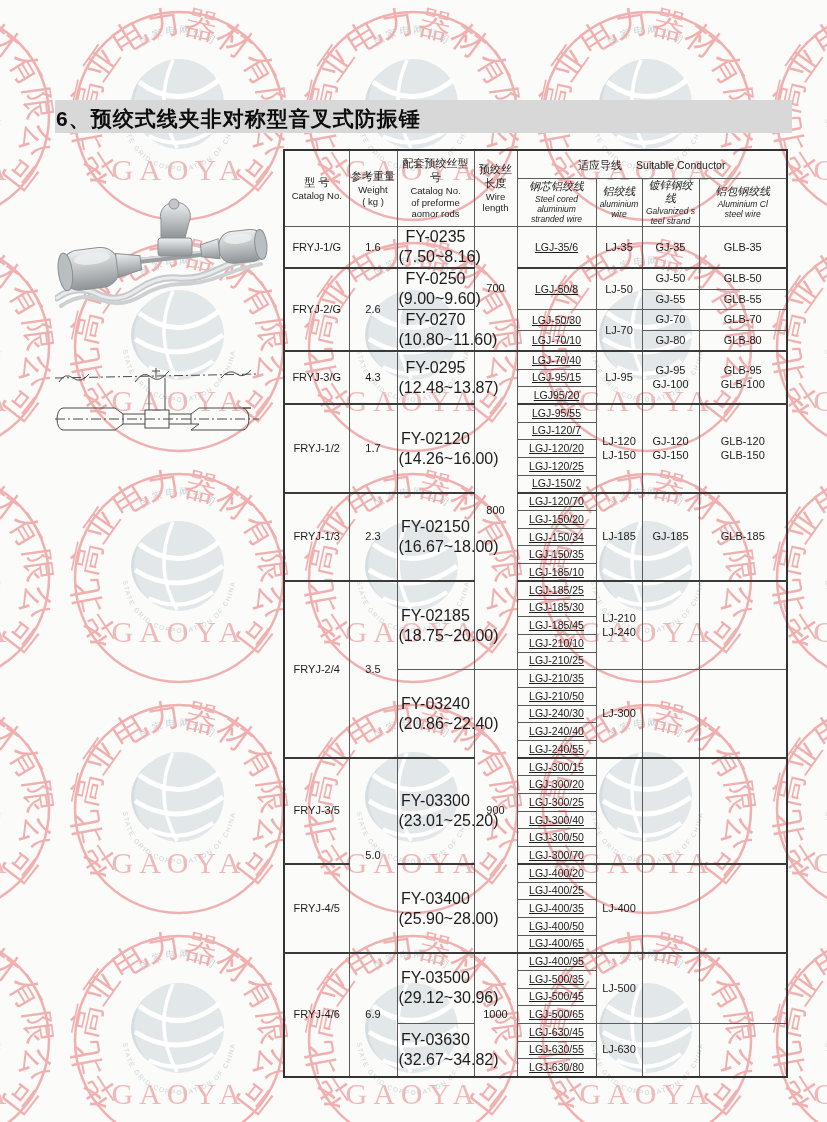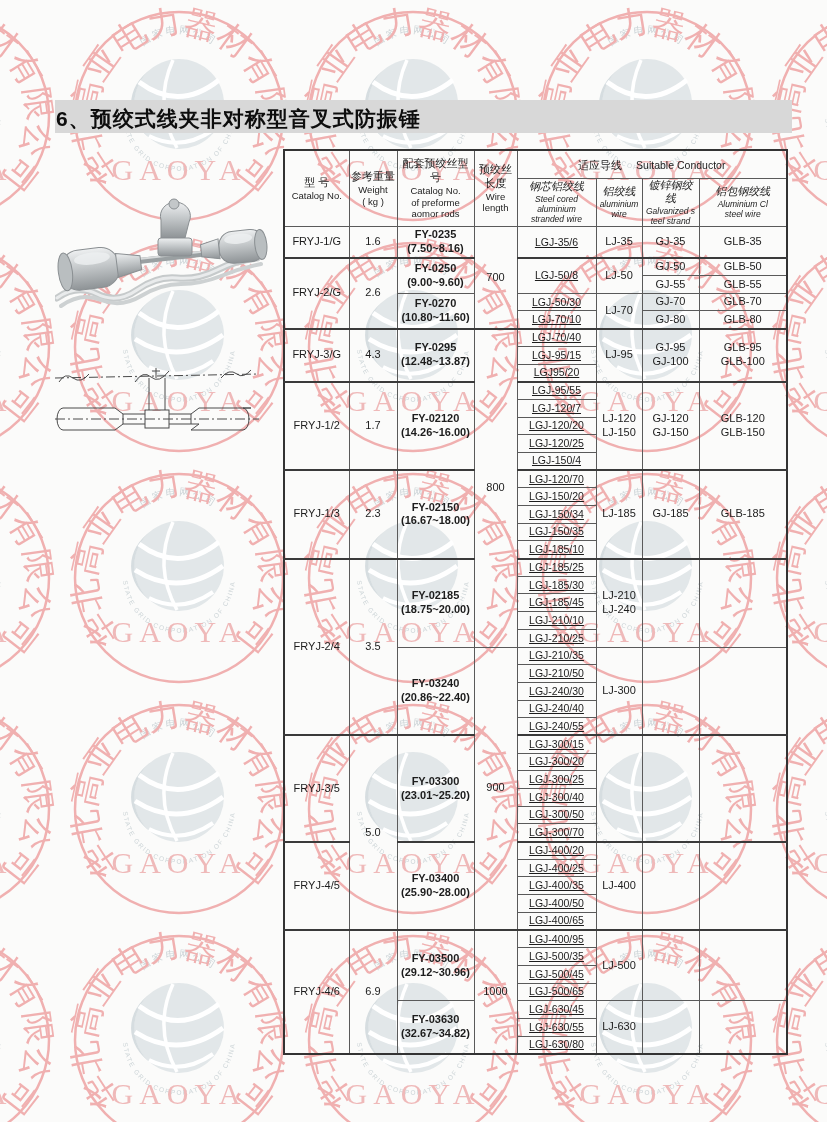--- a/index.html
+++ b/index.html
@@ -19,21 +19,21 @@
   table.spec{position:absolute;left:283px;top:149px;width:503px;border-collapse:collapse;
              table-layout:fixed;border:2px solid #333;background:transparent;}
   .spec th,.spec td{border:1px solid #5a5a5a;text-align:center;vertical-align:middle;
              padding:0 1px;white-space:pre-line;line-height:1.25;font-weight:normal;}
   .spec thead tr.hrow1{height:28px;}
   .spec thead tr.hrow2{height:47px;font-style:italic;}
   .spec tbody tr{height:17.7px;}
   .spec tbody tr:first-child{height:31px;}
   .spec tbody tr.sec > td{border-top:2px solid #3a3a3a;}
   .spec td{font-size:11px;}
-  .spec td.c-rod{font-size:11px;font-weight:bold;}
+  .spec td.c-rod{font-size:16px;}
   .spec td.c-lgj{font-size:10.5px;text-decoration:underline;}
   .spec th .zh{display:block;font-size:11px;}
   .spec th .en{display:block;font-size:9.5px;}
   .spec tr.hrow2 th .en{font-size:8.5px;line-height:1.2;}
   .spec th.hc-suitable .zh,.spec th.hc-suitable .en{display:inline;font-size:11px;}
   .spec th.hc-suitable .en{margin-left:14px;font-size:10.5px;}
 </style>
 </head>
 <body>
 
@@ -265,21 +265,21 @@
         <tr>
           <td class="c-lgj">LGJ-120/7</td>
         </tr>
         <tr>
           <td class="c-lgj">LGJ-120/20</td>
         </tr>
         <tr>
           <td class="c-lgj">LGJ-120/25</td>
         </tr>
         <tr>
-          <td class="c-lgj">LGJ-150/4</td>
+          <td class="c-lgj">LGJ-150/2</td>
         </tr>
         <tr class="sec">
           <td rowspan="5" class="c-model">FRYJ-1/3</td>
           <td rowspan="5" class="c-weight">2.3</td>
           <td rowspan="5" class="c-rod">FY-02150
 (16.67~18.00)</td>
           <td class="c-lgj">LGJ-120/70</td>
           <td rowspan="5" class="c-lj">LJ-185</td>
           <td rowspan="5" class="c-gj">GJ-185</td>
           <td rowspan="5" class="c-glb">GLB-185</td>

